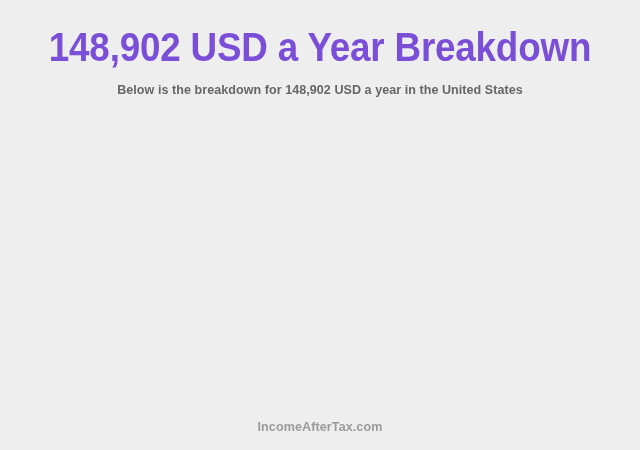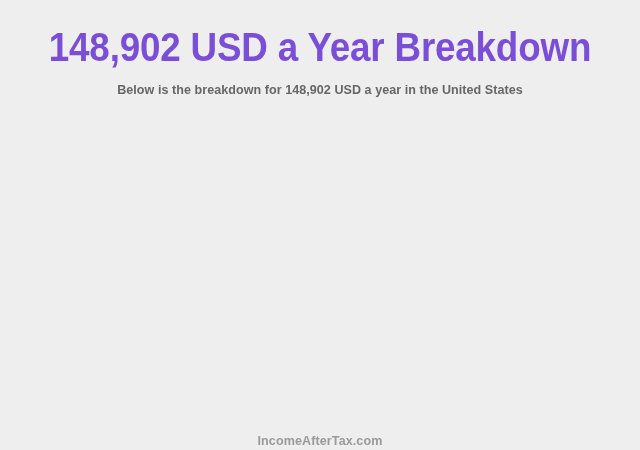--- a/index.html
+++ b/index.html
@@ -68,21 +68,21 @@
   .content-area {
     flex: 1 1 auto;
     width: 100%;
     background: #eeeeee;
   }
 
   
   .footer {
     width: 100%;
     text-align: center;
-    padding-bottom: 1px;
+    padding-bottom: 15px;
   }
 
   .site-credit {
     margin: 0;
     padding: 0;
     font-family: "Liberation Sans Narrow", "Liberation Sans", "DejaVu Sans Condensed", sans-serif;
     font-size: 13.5px;
     line-height: 16px;
     font-weight: bold;
     color: #9a9a9a;

